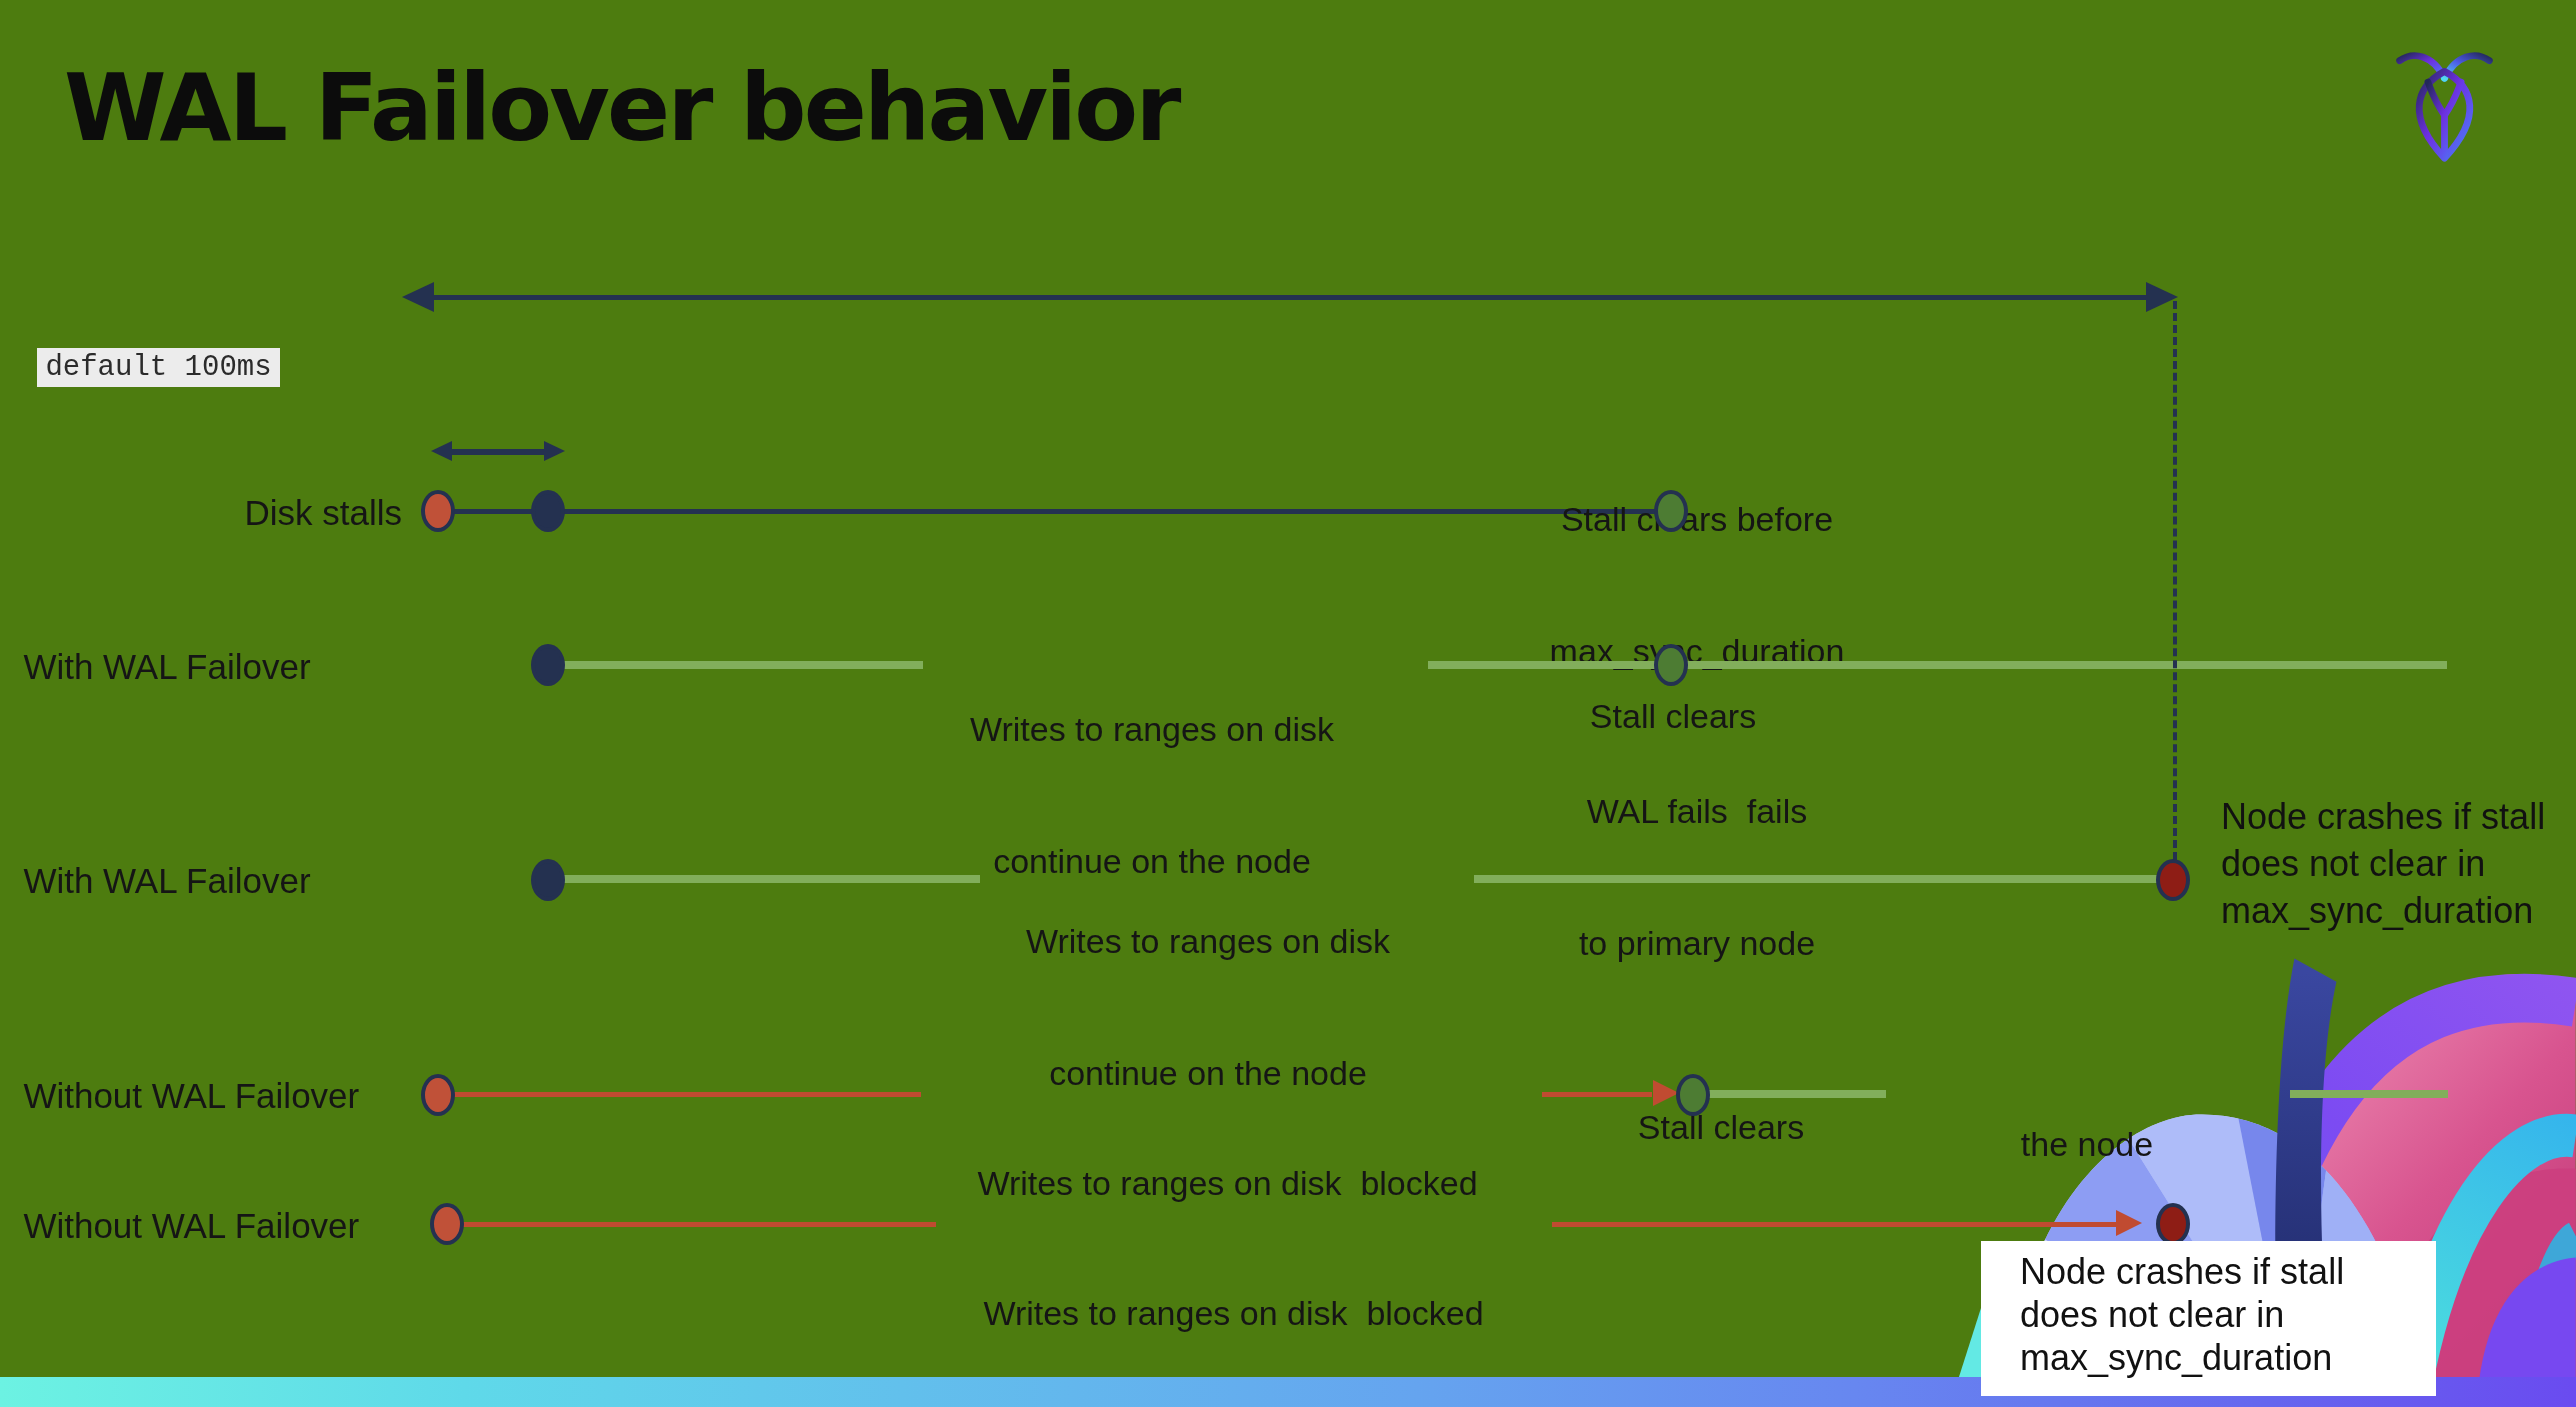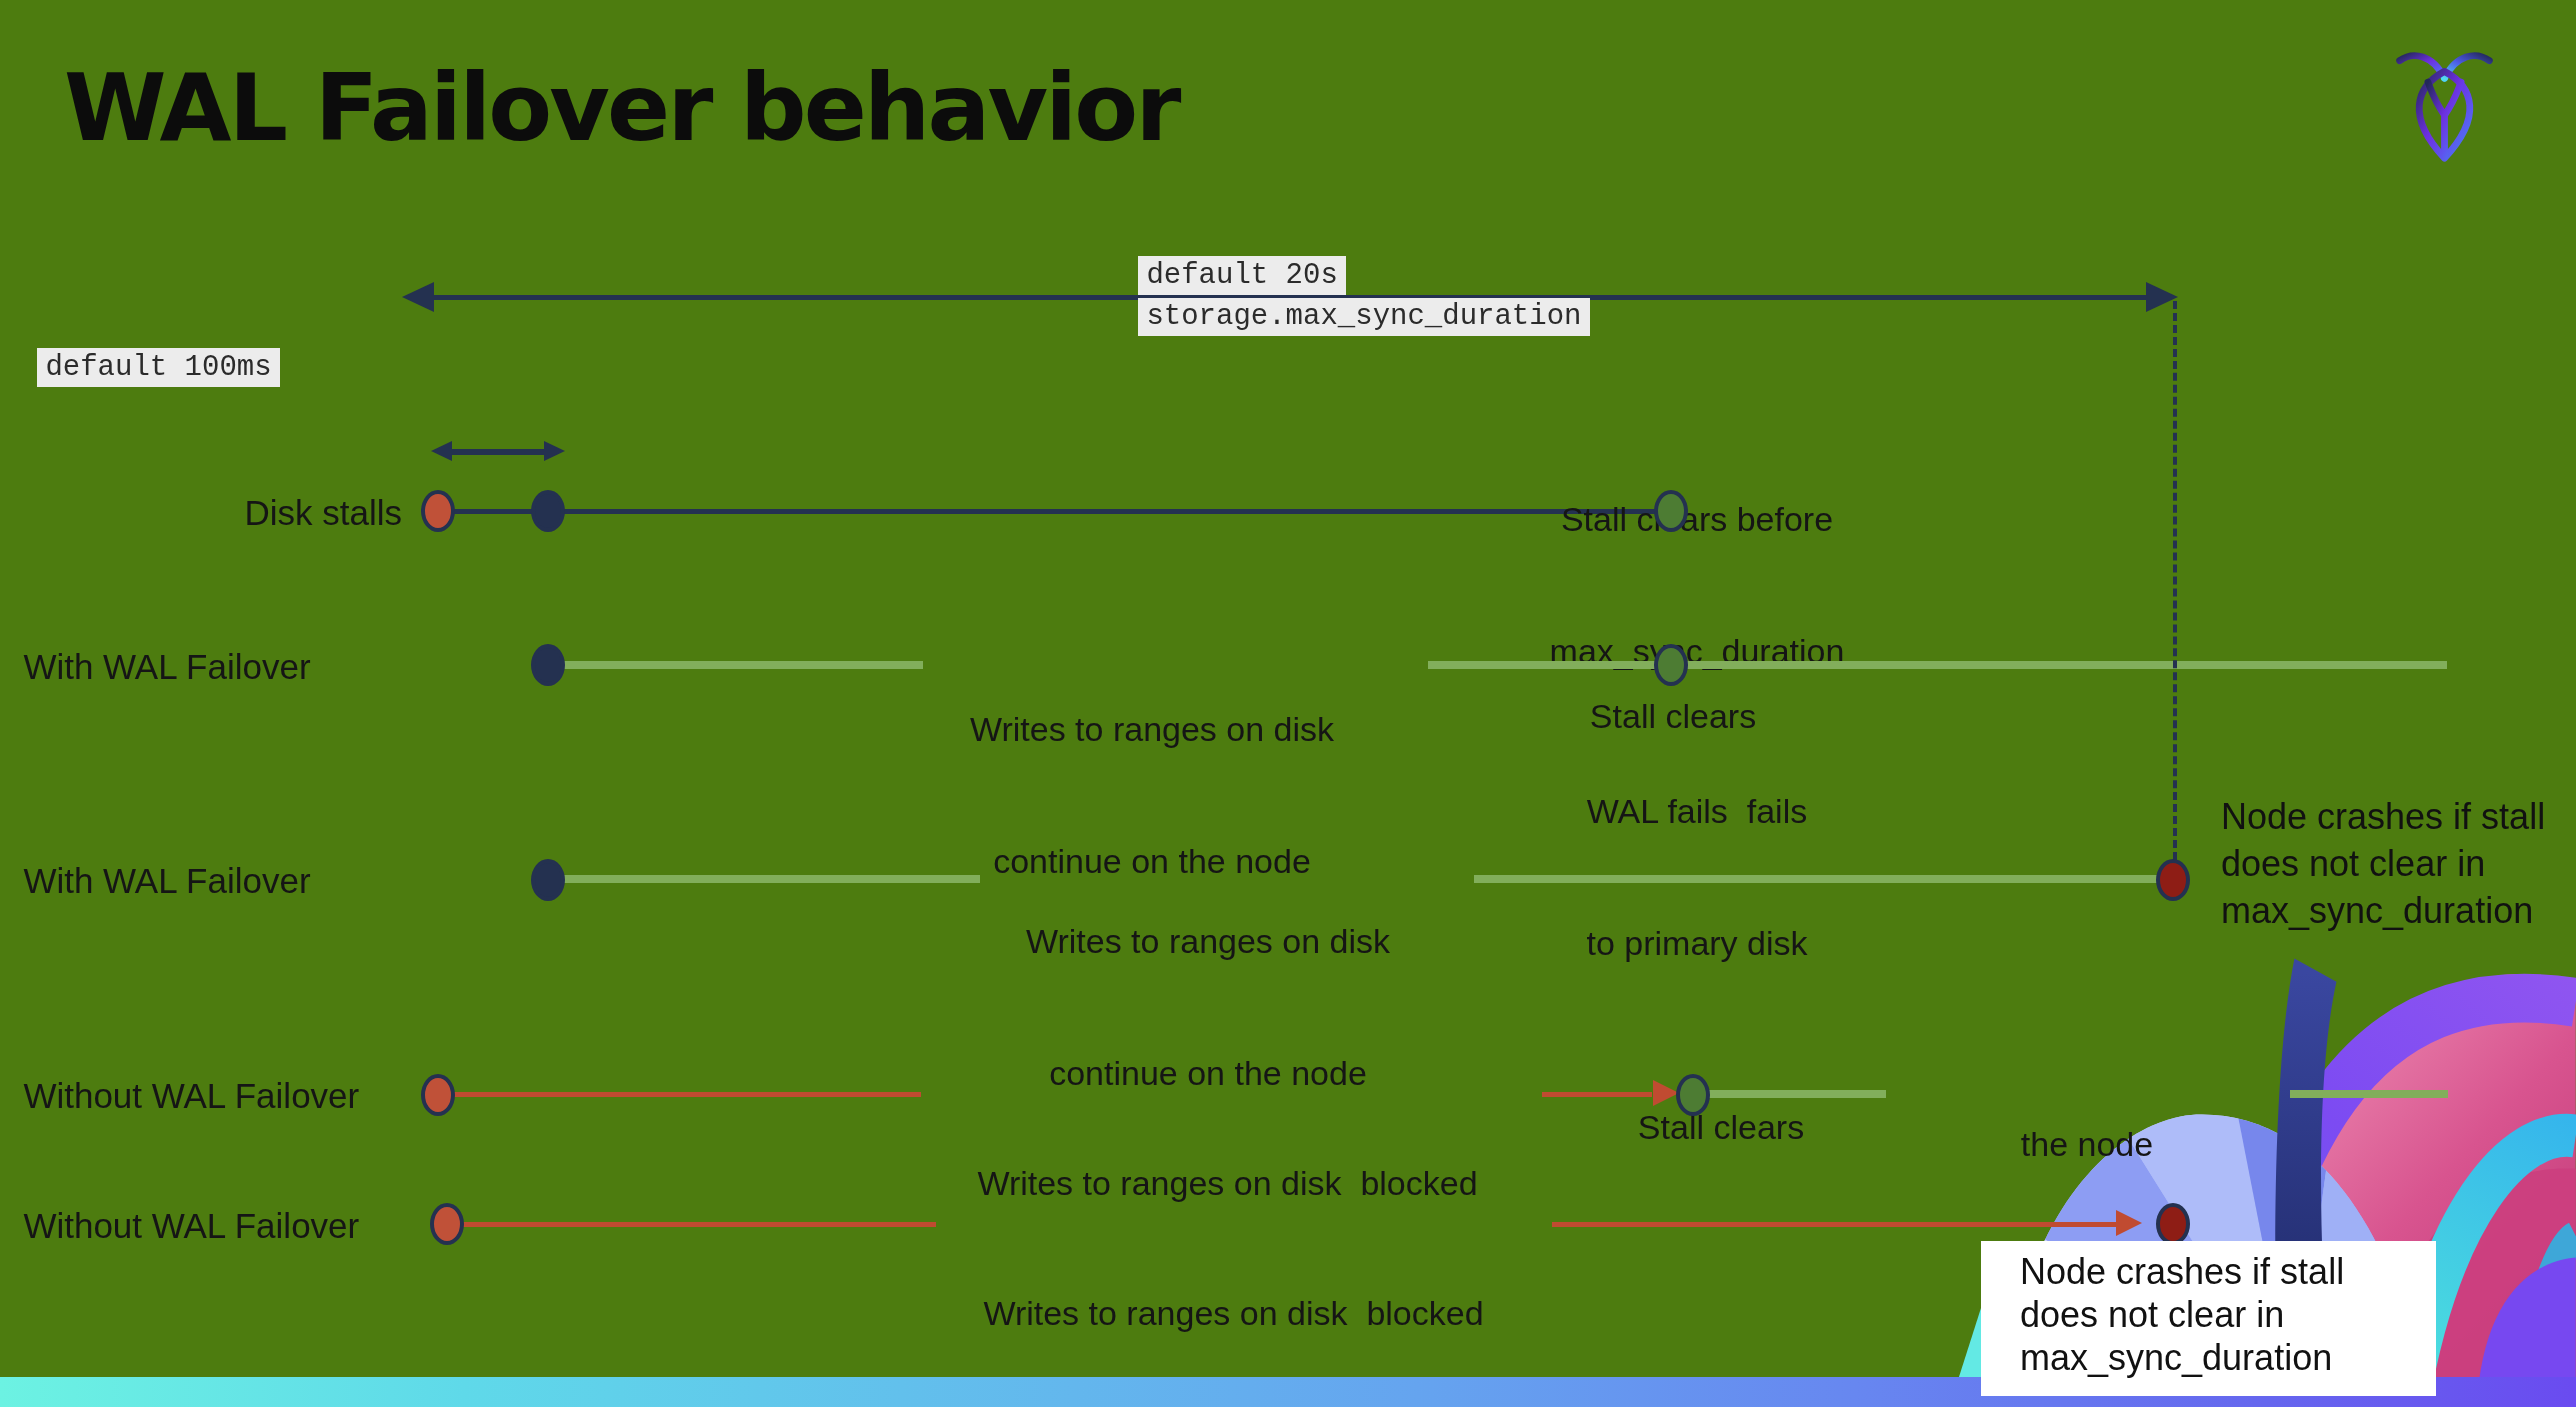--- a/index.html
+++ b/index.html
@@ -118,24 +118,20 @@
       </defs>
       <path d="M50,32 C38,8 18,4 4,14" fill="none" stroke="url(#gLogo)" stroke-width="7" stroke-linecap="round"></path>
       <path d="M50,32 C62,8 82,4 96,14" fill="none" stroke="url(#gLogo2)" stroke-width="7" stroke-linecap="round"></path>
       <path d="M50,25 C80,41 89,72 50,114 C11,72 20,41 50,25 Z" fill="none" stroke="url(#gLogo)" stroke-width="7" stroke-linejoin="round"></path>
       <path d="M50,112 L50,70 M50,70 C40,56 37,46 33,36 M50,70 C60,56 63,46 67,36" fill="none" stroke="url(#gLogo)" stroke-width="7" stroke-linecap="round"></path>
     </svg>
 
     <div class="hline navy" style="left:432px;top:295px;width:1714px;height:4.7px;"></div>
     <div class="tri" style="left:402px;top:282px;border-right:32px solid #243150;border-top:15px solid transparent;border-bottom:15px solid transparent;"></div>
     <div class="tri" style="left:2146px;top:282px;border-left:32px solid #243150;border-top:15px solid transparent;border-bottom:15px solid transparent;"></div>
-    <div class="abs" style="left:1138px;top:256px;z-index:6;">
-      <span class="code">default 20s</span>
-      <span class="code">storage.max_sync_duration</span>
-    </div>
 
     <div class="abs" style="left:37px;top:348px;z-index:6;">
       <span class="code">default 100ms</span>
     </div>
     <div class="hline navy" style="left:451px;top:449px;width:95px;height:5.6px;"></div>
     <div class="tri" style="left:431px;top:441px;border-right:21.5px solid #243150;border-top:10.3px solid transparent;border-bottom:10.3px solid transparent;"></div>
     <div class="tri" style="left:544px;top:441px;border-left:21.5px solid #243150;border-top:10.3px solid transparent;border-bottom:10.3px solid transparent;"></div>
 
     <div class="rowlabel" style="left:168px;top:493px;width:234px;text-align:right;">Disk stalls</div>
     <div class="hline navy" style="left:438px;top:509px;width:1233px;height:4.7px;"></div>
@@ -156,21 +152,21 @@
     </div>
     <div class="hline greenline" style="left:1428px;top:661px;width:1019px;height:8.4px;"></div>
     <div class="anno" style="left:1533px;top:606px;width:280px;">
       <div>Stall clears</div>
     </div>
     <div class="dot greenfill" style="left:1671px;top:665px;"></div>
     <div class="anno" style="left:439px;top:699px;width:374px;">
     </div>
     <div class="anno" style="left:1510px;top:701px;width:374px;">
       <div>WAL fails  fails</div>
-      <div>to primary disk</div>
+      <div>to primary node</div>
     </div>
 
     <div class="rowlabel" style="left:23.4px;top:861px;">With WAL Failover</div>
     <div class="dot navyfill" style="left:548px;top:880px;"></div>
     <div class="hline greenline" style="left:555px;top:875px;width:425px;height:8.4px;"></div>
     <div class="anno" style="left:1021px;top:831px;width:374px;">
       <div>Writes to ranges on disk</div>
       <div>continue on the node</div>
     </div>
     <div class="hline greenline" style="left:1474px;top:875px;width:699px;height:8.4px;"></div>

